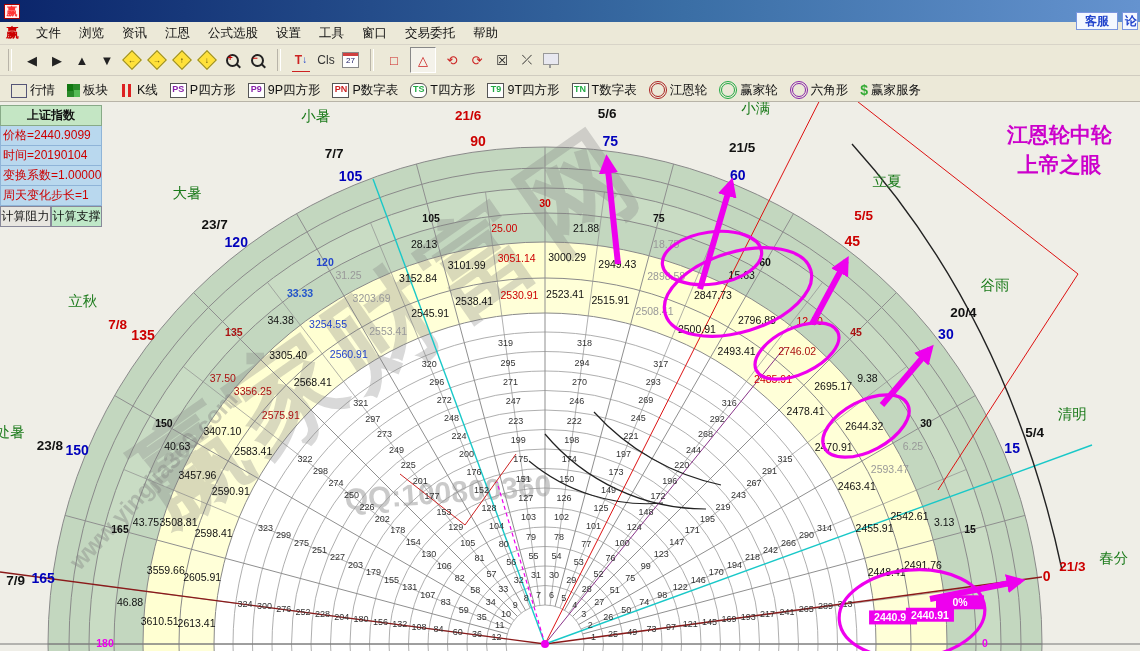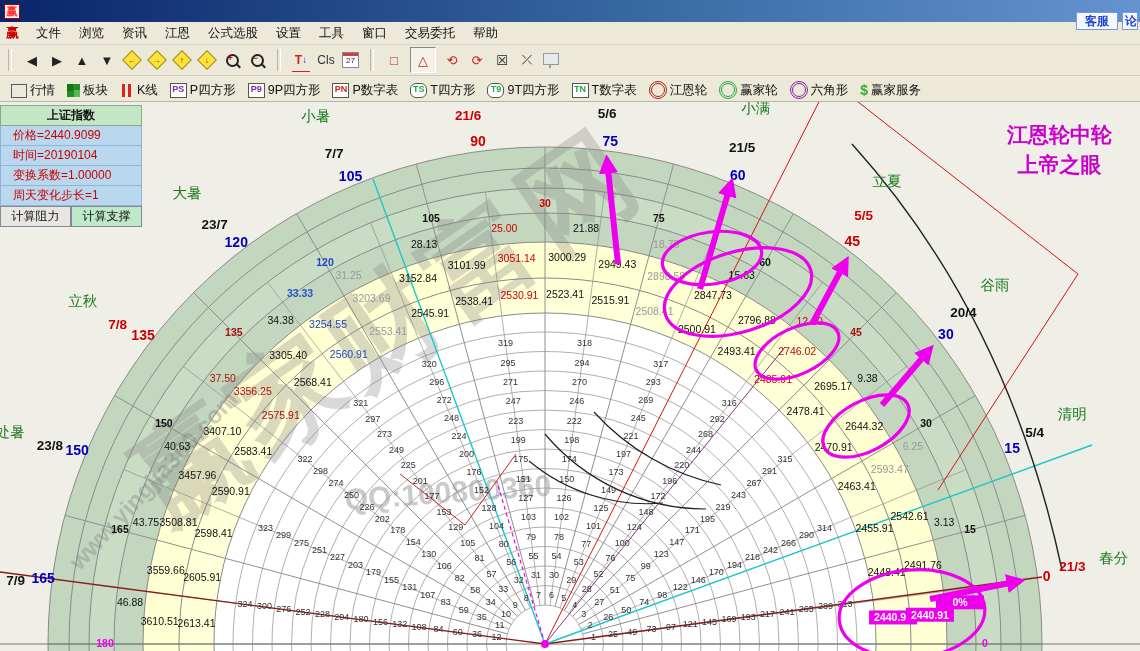--- a/index.html
+++ b/index.html
@@ -44,23 +44,23 @@
   .ic-blocks{width:13px;height:13px;background:conic-gradient(#2a8a2a 25%,#55bb55 0 50%,#2a8a2a 0 75%,#117711 0);}
   .ic-kline{width:14px;height:13px;background:linear-gradient(to right,transparent 2px,#d22 2px 5px,transparent 5px 8px,#d22 8px 11px,transparent 11px);}
   .ic-wheelr{width:12px;height:12px;border:3px double #aa2222;border-radius:50%;}
   .ic-wheelg{width:12px;height:12px;border:3px double #22aa44;border-radius:50%;}
   .ic-hex{width:12px;height:12px;border:3px double #8822aa;border-radius:50%;}
   .ic-dollar{color:#33aa33;font-size:14px;font-weight:bold;}
   
   .chart{position:relative;width:1140px;height:551px;background:#efeee7;overflow:hidden;}
   .chart svg{position:absolute;left:0;top:0;}
   
-  .panel{position:absolute;left:0;top:3px;width:142px;font-size:12px;z-index:5;}
+  .panel{position:absolute;left:0;top:3px;width:102px;font-size:12px;z-index:5;}
   .panel .hd{background:#c4e6c4;border:1px solid #88aa88;text-align:center;font-weight:bold;color:#111;padding:1px 0;}
-  .panel .row{background:#b9d8ee;border:1px solid #8fb4d8;border-top:none;color:#cc0000;padding:1px 12px;white-space:nowrap;overflow:hidden;}
+  .panel .row{background:#b9d8ee;border:1px solid #8fb4d8;border-top:none;color:#cc0000;padding:1px 2px;white-space:nowrap;overflow:hidden;}
   .panel .btns{display:flex;}
   .panel .btn{flex:1;text-align:center;border:1px solid #889;padding:1px 0;background:#e8e6e0;color:#111;cursor:default;}
   .panel .btn.green{background:#bfe8c8;}
   
   .annot{position:absolute;right:28px;top:18px;text-align:center;color:#cc00cc;font-weight:bold;z-index:4;}
   .annot .l1,.annot .l2{font-size:21px;line-height:30px;}
   .annot .l3{font-size:23px;line-height:32px;}
 </style>
 </head>
 <body>
@@ -156,21 +156,21 @@
       </span>
       <span class="t2item">
         <span class="icbox" style="color: rgb(204, 34, 34);">PN</span>
         <span>P数字表</span>
       </span>
       <span class="t2item">
         <span class="icbox" style="color: rgb(34, 170, 68); border-radius: 6px;">TS</span>
         <span>T四方形</span>
       </span>
       <span class="t2item">
-        <span class="icbox" style="color: rgb(34, 170, 68); border-radius: 6px;">T9</span>
+        <span class="icbox" style="color: rgb(34, 170, 68);">T9</span>
         <span>9T四方形</span>
       </span>
       <span class="t2item">
         <span class="icbox" style="color: rgb(34, 170, 68);">TN</span>
         <span>T数字表</span>
       </span>
       <span class="t2item">
         <span class="ic-wheelr" style="display: inline-block;"></span>
         <span>江恩轮</span>
       </span>

